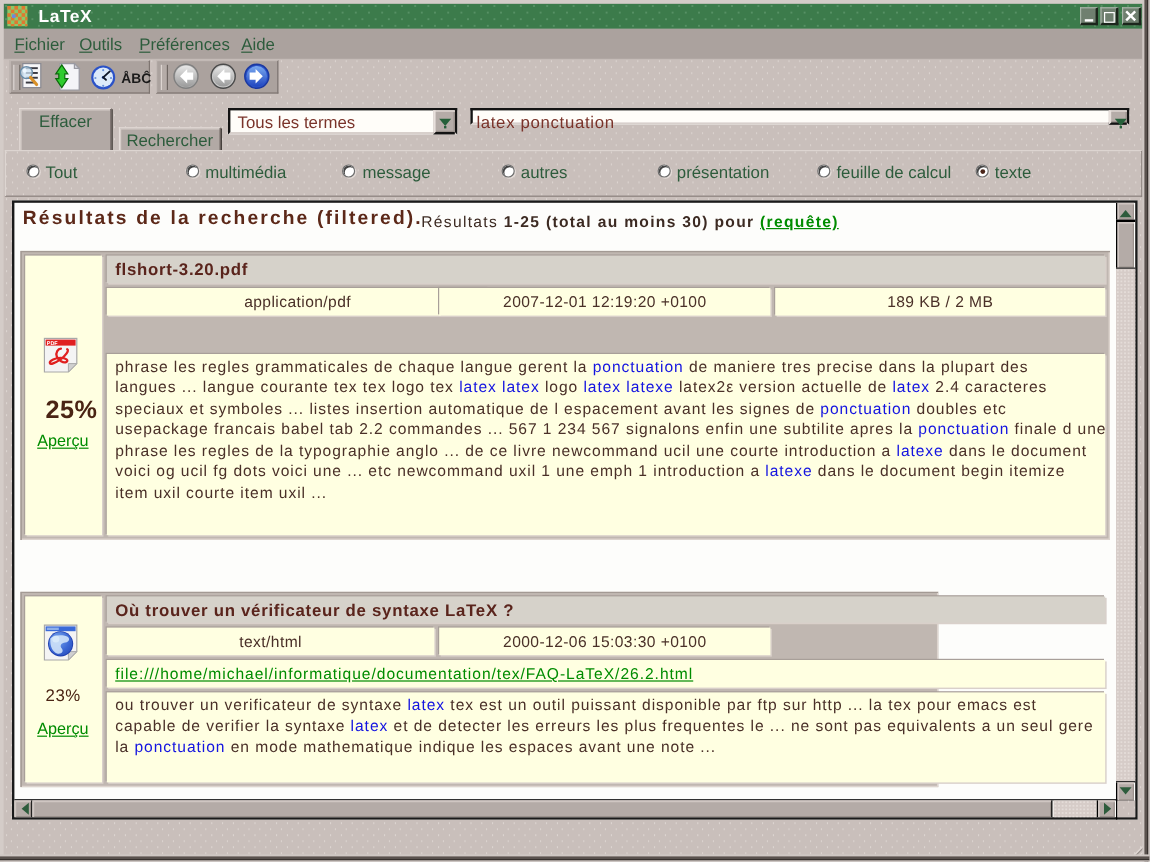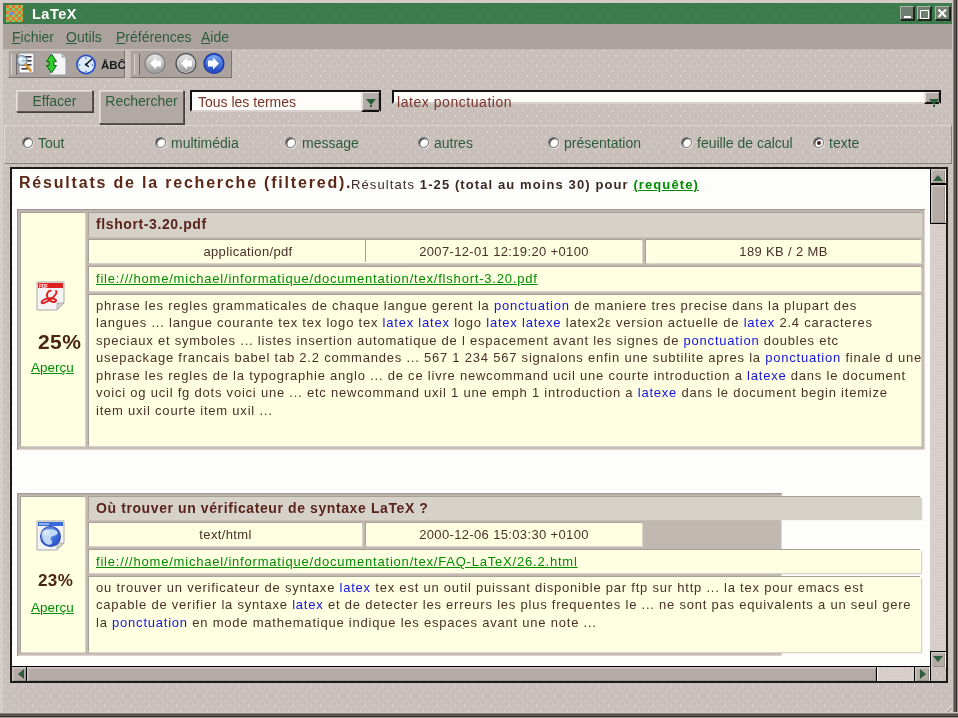--- a/index.html
+++ b/index.html
@@ -173,22 +173,22 @@
       <stop offset="0" stop-color="#e8e8e8"></stop>
         <stop offset="1" stop-color="#9a9a9a"></stop>
     </linearGradient>
     <linearGradient id="g2" x1="0" y1="0" x2="0" y2="1">
       <stop offset="0" stop-color="#7aaaf0"></stop>
         <stop offset="1" stop-color="#2046c0"></stop>
     </linearGradient>
   </defs>
 </svg>
 
-<div class="btn" style="left:16px;top:90px;width:77px;height:22px;line-height:20px">Effacer</div>
-<div class="btn" style="left:99px;top:90px;width:85px;height:34px;line-height:20px">Rechercher</div>
+<div class="btn" style="left:16px;top:90px;width:77px;height:36px;line-height:20px">Effacer</div>
+<div class="btn" style="left:99px;top:106px;width:85px;height:34px;line-height:20px">Rechercher</div>
 <div class="sunk" style="left:190px;top:90px;width:191px;height:22px">
   <span class="combotxt">Tous les termes</span>
   <div class="cbtn" style="right:0;width:18px"></div>
 </div>
 <div class="sunk" style="left:392px;top:90px;width:549px;height:14px">
   <span class="combotxt" style="left:3px;letter-spacing:.55px">latex ponctuation</span>
   <div class="cbtn" style="right:0;width:15px"></div>
 </div>
 
 <div id="radiorow" class="abs dots"></div>
@@ -215,23 +215,20 @@
 <div class="abs" style="left:351px;top:177px;font-size:13px;color:#3c2a22;letter-spacing:1.1px;white-space:nowrap">Résultats <b>1-25 (total au moins 30) pour <a class="gl" href="#">(requête)</a></b></div>
 
 <div class="rtable" style="left:17px;top:209px;width:908px;height:241px">
   <div class="cell" style="left:4px;top:4px;width:64px;height:233px"></div>
   <div class="cell gray" style="left:72px;top:4px;width:832px;height:23px">
       <span class="t-title" style="position:absolute;left:7px;top:3px">flshort-3.20.pdf</span>
     </div>
   <div class="cell t-body t-center" style="left:72px;top:31px;width:318px;height:23px;line-height:23px">application/pdf</div>
   <div class="cell t-body t-center" style="left:349px;top:31px;width:276px;height:23px;line-height:23px">2007-12-01 12:19:20 +0100</div>
   <div class="cell t-body t-center" style="left:629px;top:31px;width:275px;height:23px;line-height:23px">189 KB / 2 MB</div>
-  <div class="cell t-body" style="left:72px;top:58px;width:832px;height:24px">
-      <a class="gl urlls" style="position:absolute;left:7px;top:4px;white-space:nowrap" href="#">file:///home/michael/informatique/documentation/tex/flshort-3.20.pdf</a>
-    </div>
   <div class="cell t-body snip snipls" style="left:72px;top:86px;width:832px;height:151px;padding:1.5px 0 0 7px">
 phrase les regles grammaticales de chaque langue gerent la <span class="kw">ponctuation</span> de maniere tres precise dans la plupart des<br>
 langues ... langue courante tex tex logo tex <span class="kw">latex latex</span> logo <span class="kw">latex latexe</span> latex2ε version actuelle de <span class="kw">latex</span> 2.4 caracteres<br>
 speciaux et symboles ... listes insertion automatique de l espacement avant les signes de <span class="kw">ponctuation</span> doubles etc<br>
 usepackage francais babel tab 2.2 commandes ... 567 1 234 567 signalons enfin une subtilite apres la <span class="kw">ponctuation</span> finale d une<br>
 phrase les regles de la typographie anglo ... de ce livre newcommand ucil une courte introduction a <span class="kw">latexe</span> dans le document<br>
 voici og ucil fg dots voici une ... etc newcommand uxil 1 une emph 1 introduction a <span class="kw">latexe</span> dans le document begin itemize<br>
 item uxil courte item uxil ...</div>
 </div>
 
@@ -271,21 +268,21 @@
   <path d="M6 12 C9 9 16 8.5 20 10.5 C22.5 12 22 15 18.5 15.5 C15 16 13.5 18 15.5 20.5 C17.5 23 15 25.5 11.5 24.5 C8 23 5.5 19 6 12 Z" fill="#cfe2f8" fill-opacity="0.9"></path>
   <circle cx="10.5" cy="12.5" r="3" fill="#e8f4fe" fill-opacity="0.55"></circle>
   <defs>
       <radialGradient id="gg" cx="0.35" cy="0.3" r="0.9">
     <stop offset="0" stop-color="#7aa8ee"></stop>
         <stop offset="0.6" stop-color="#3a66d4"></stop>
         <stop offset="1" stop-color="#2448b4"></stop>
   </radialGradient>
     </defs>
 </svg>
-<div class="abs" style="left:38px;top:570.5px;font-size:17px;font-weight:bold;color:#4a2414;letter-spacing:.4px">23%</div>
+<div class="abs" style="left:38px;top:570.5px;font-size:14px;font-weight:normal;color:#4a2414;letter-spacing:.4px">23%</div>
 <div class="abs" style="left:31px;top:600px;font-size:13.5px"><a class="gl" href="#">Aperçu</a></div>
 
 <div class="sbface" style="left:930px;top:169px;width:15px;height:14px;border-left:1px solid #000;box-sizing:border-box">
     <div class="tri-up" style="left:2px;top:1px"></div>
   </div>
 <div class="abs" style="left:930px;top:183px;width:16px;height:1.5px;background:#000"></div>
 <div class="sbface" style="left:930px;top:184.5px;width:15px;height:38px;border-left:1px solid #000;box-sizing:border-box"></div>
 <div class="abs" style="left:930px;top:222.5px;width:16px;height:1.5px;background:#000"></div>
 <div class="trough" style="left:930px;top:224px;width:16px;height:427px"></div>
 <div class="abs" style="left:930px;top:651px;width:16px;height:1px;background:#000"></div>

